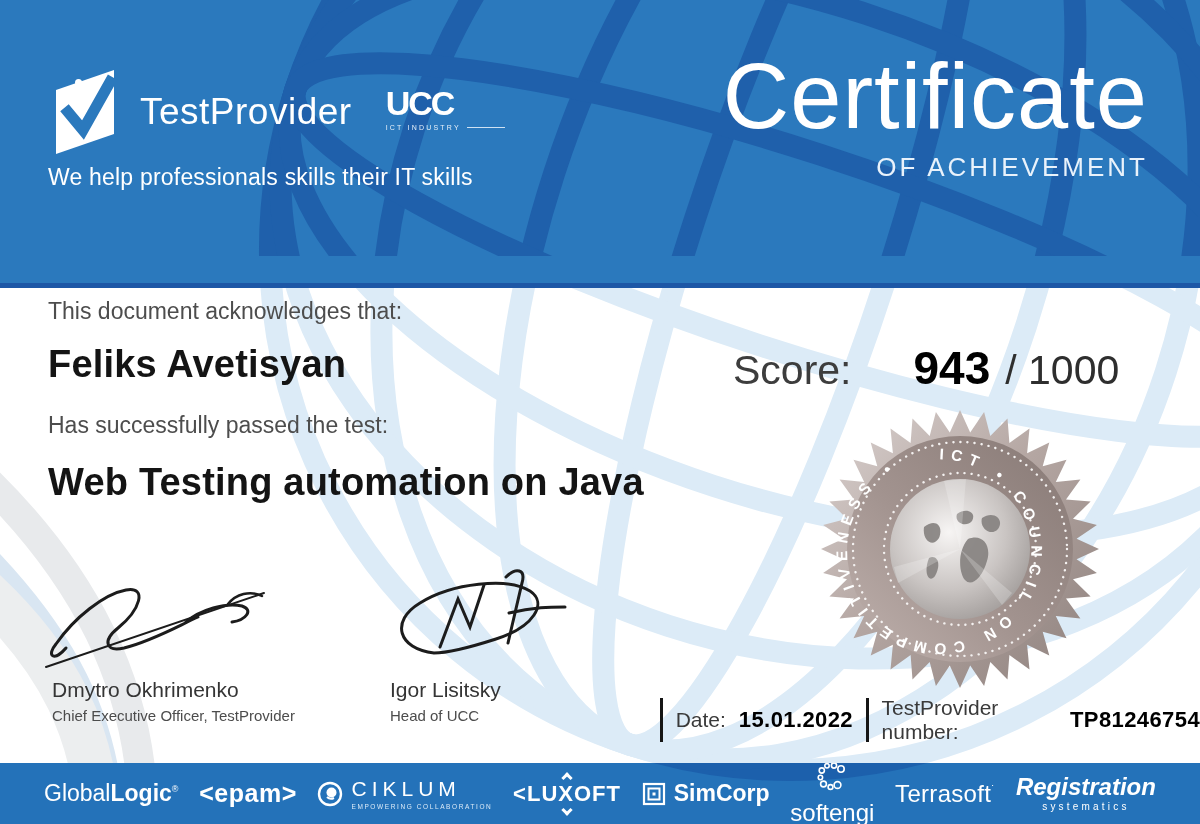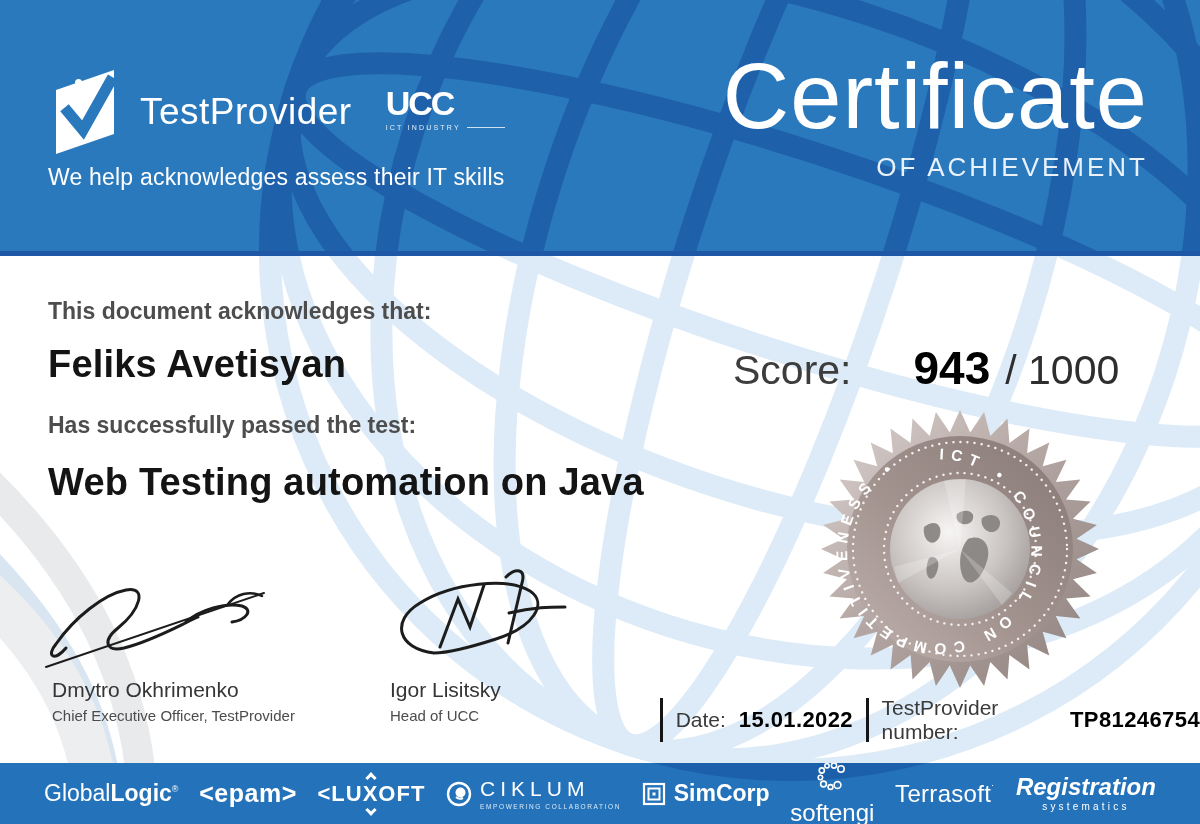--- a/index.html
+++ b/index.html
@@ -5,38 +5,38 @@
   html,body{margin:0;padding:0;background:#555;}
   .cert{
     position:relative;width:1200px;height:824px;background:#ffffff;
     overflow:hidden;font-family:"Liberation Sans",sans-serif;
     -webkit-font-smoothing:antialiased;
   }
   .cert *{box-sizing:border-box;}
   svg.bg{position:absolute;left:0;top:0;pointer-events:none;}
 
   
-  .header{position:absolute;left:0;top:0;width:1200px;height:256px;background:#2b79bd;overflow:hidden;}
+  .header{position:absolute;left:0;top:0;width:1200px;height:288px;background:#2b79bd;overflow:hidden;}
   .header-edge{position:absolute;left:0;bottom:0;width:100%;height:5px;background:#1d57a6;}
   .brandrow{position:absolute;left:48px;top:66px;display:flex;align-items:flex-start;}
   .tp-mark{width:74px;height:92px;margin-right:18px;}
   .brand-name{color:#fff;font-size:37px;font-weight:400;letter-spacing:.5px;line-height:92px;}
   .ucc{margin-left:34px;margin-top:20px;color:#fff;}
   .ucc-word{font-size:34px;font-weight:700;letter-spacing:-2px;position:relative;line-height:1;}
   .ucc-dot{position:absolute;left:27px;top:13px;width:7px;height:7px;background:#fff;border-radius:50%;}
   .ucc-sub{display:flex;align-items:center;gap:6px;margin-top:4px;}
   .ucc-sub span{font-size:7px;letter-spacing:2.2px;color:#e8f1fa;}
   .ucc-line{width:38px;height:1px;background:#cfe2f3;}
   .tagline{position:absolute;left:48px;top:164px;color:#fff;font-size:23px;font-weight:300;letter-spacing:.2px;}
   .titleblock{position:absolute;right:52px;top:44px;text-align:right;color:#fff;}
   .cert-title{font-size:92px;font-weight:300;line-height:1.15;letter-spacing:1px;}
   .cert-subtitle{font-size:26px;font-weight:300;letter-spacing:3px;color:#e9f2fb;margin-top:2px;}
 
   
-  .label{position:absolute;left:48px;color:#4d4d4d;font-size:23px;font-weight:700;}
+  .label{position:absolute;left:48px;color:#4d4d4d;font-size:23px;font-weight:400;}
   .ack{top:298px;}
   .passed{top:412px;}
   .bigline{position:absolute;left:48px;color:#141414;font-size:38px;font-weight:700;letter-spacing:.2px;}
   .name{top:343px;}
   .test{top:461px;}
 
   .score{position:absolute;left:733px;top:341px;display:flex;align-items:baseline;gap:15px;}
   .score-label{font-size:41px;font-weight:400;color:#3d3d3d;}
   .score-value{font-size:46px;font-weight:700;color:#000;margin-left:47px;}
   .score-total{font-size:41px;font-weight:300;color:#2e2e2e;}
@@ -123,21 +123,21 @@
       <div class="ucc">
         <div class="ucc-word">UCC</div>
         <div class="ucc-dot"></div>
         <div class="ucc-sub">
           <span>ICT INDUSTRY</span>
           <i class="ucc-line"></i>
         </div>
       </div>
     </div>
 
-    <div class="tagline">We help acknowledges assess their IT skills</div>
+    <div class="tagline">We help professionals skills their IT skills</div>
 
     <div class="titleblock">
       <div class="cert-title">Certificate</div>
       <div class="cert-subtitle">OF ACHIEVEMENT</div>
     </div>
 
     <div class="header-edge"></div>
   </div>
 
   <div class="label ack">This document acknowledges that:</div>
@@ -236,36 +236,36 @@
     <div class="partners">
 
       <div class="partner p-gl">
         <span><span>Global</span><b>Logic</b><sup>®</sup></span>
       </div>
 
       <div class="partner p-epam">
         <span>&lt;epam&gt;</span>
       </div>
 
-      <div class="partner p-luxoft">
-        <i class="chev chev-up"></i>
-        <span class="lx"><span>&lt;</span><span>LUXOFT</span></span>
-        <i class="chev chev-down"></i>
-      </div>
-
       <div class="partner p-ciklum">
         <svg width="26" height="26" viewBox="0 0 26 26">
           <circle cx="13" cy="13" r="11" fill="none" stroke="#fff" stroke-width="2.4"></circle>
           <circle cx="14.5" cy="11.5" r="5" fill="#fff"></circle>
           <path d="M10,16 q3,3 7,1" fill="none" stroke="#fff" stroke-width="2"></path>
         </svg>
         <span>
           <div class="c-text">CIKLUM</div>
           <div class="c-sub">EMPOWERING COLLABORATION</div>
         </span>
+      </div>
+
+      <div class="partner p-luxoft">
+        <i class="chev chev-up"></i>
+        <span class="lx"><span>&lt;</span><span>LUXOFT</span></span>
+        <i class="chev chev-down"></i>
       </div>
 
       <div class="partner p-simcorp">
         <svg width="24" height="24" viewBox="0 0 24 24">
           <rect x="2" y="2" width="20" height="20" fill="none" stroke="#fff" stroke-width="2.2"></rect>
           <rect x="6.5" y="6.5" width="11" height="11" fill="none" stroke="#fff" stroke-width="2"></rect>
           <rect x="10.5" y="10.5" width="3" height="3" fill="#fff"></rect>
         </svg>
         <span>SimCorp</span>
       </div>

